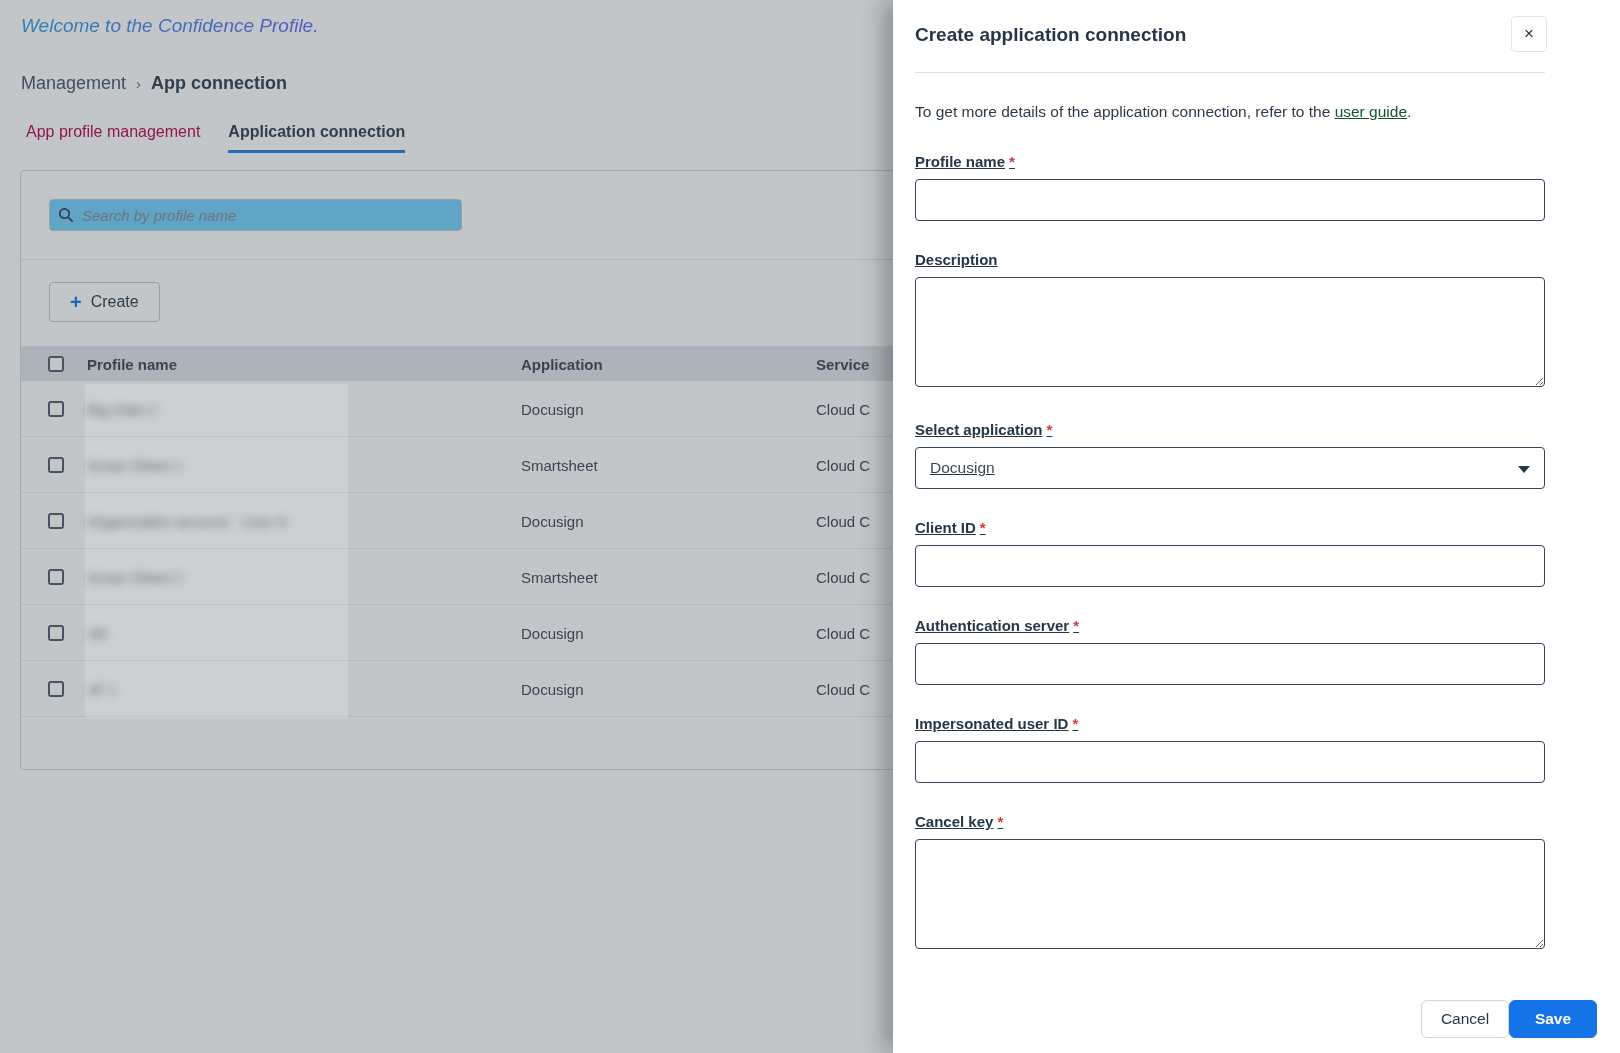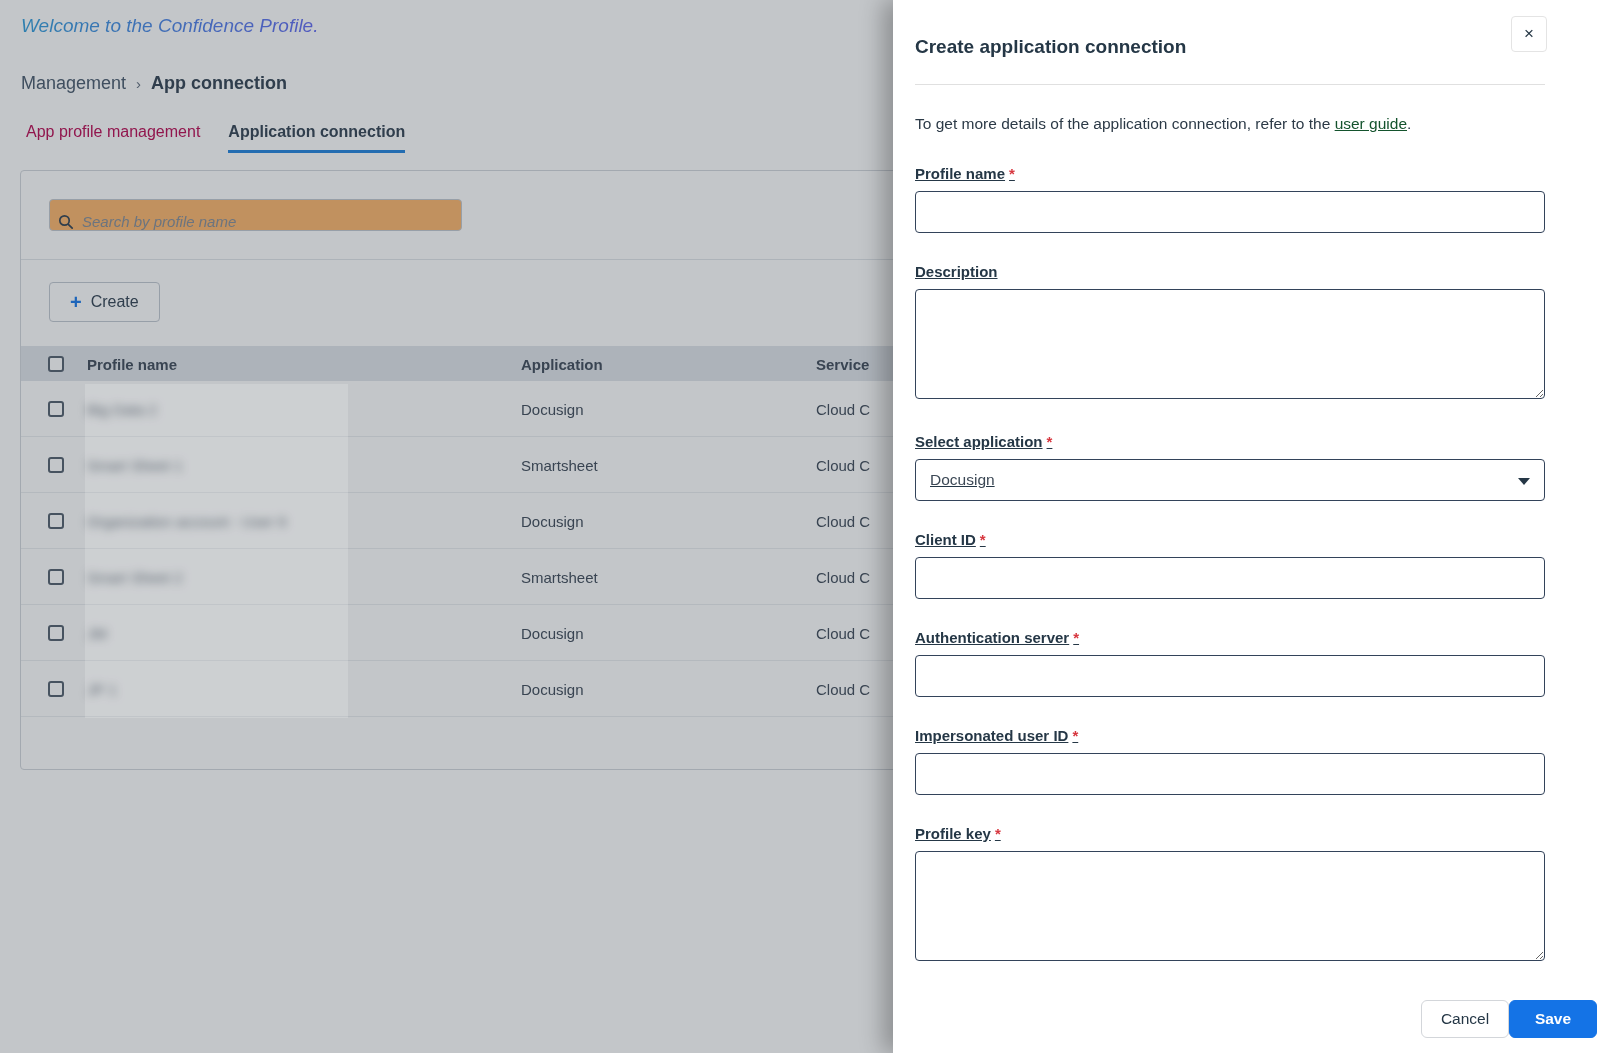--- a/index.html
+++ b/index.html
@@ -28,21 +28,21 @@
   .tab { padding-bottom:9px; color:#be185d; cursor:pointer; }
   .tab.active { font-weight:700; color:#3e4d5c; border-bottom:3px solid #2f8ae0; }
 
   .card {
     position:absolute; left:20px; top:170px; width:1580px; height:600px;
     background:#ffffff; border:1px solid #d5d9de; border-radius:4px;
   }
   .card-search { padding:28px; }
   .search-box {
     width:413px; height:32px; border:1px solid #c6ccd4; border-radius:4px;
-    display:flex; align-items:flex-end; padding:0 8px; background:#fdba74;
+    display:flex; align-items:center; padding:0 8px; background:#7dd3fc;
   }
   .search-box svg { flex:0 0 auto; margin-right:8px; }
   .search-box input {
     border:none; outline:none; width:100%; font-size:15px; font-style:italic;
     color:#5b6470; background:transparent;
     font-family:"Liberation Sans","DejaVu Sans",sans-serif;
   }
   .search-box input::placeholder { color:#8d949e; font-style:italic; }
 
   .card-divider { height:1px; background:#e3e6ea; }
@@ -80,21 +80,21 @@
     background:rgba(255,255,255,0.18); z-index:60;
   }
 
   
   .drawer {
     position:absolute; top:0; right:0; width:727px; height:1053px;
     background:#ffffff; z-index:100; box-shadow:-10px 0 22px rgba(0,0,0,0.28);
     color:#253746;
   }
   .drawer-header { position:relative; padding:24px 0 0 22px; }
-  .drawer-title { font-size:19px; font-weight:700; color:#253746;margin-top:12px; }
+  .drawer-title { font-size:19px; font-weight:700; color:#253746; }
   .close-btn {
     position:absolute; top:16px; left:618px; width:36px; height:36px;
     border:1px solid #e4e4e4; border-radius:4px; background:#fff; cursor:pointer;
     font-size:17px; color:#253746; line-height:34px; text-align:center;
     font-family:inherit;
   }
   .drawer-divider { width:630px; margin:26px 0 0 22px; height:1px; background:#e0e0e0; }
 
   .intro { width:630px; margin:30px 0 0 22px; font-size:15.5px; color:#2c3a47; }
   .intro a { color:#14532d; text-decoration:underline; cursor:pointer; }
@@ -257,21 +257,21 @@
       <div class="field-label"><span>Authentication server</span><span class="req">*</span></div>
       <input class="text-input" type="text" style="">
     </div>
 
     <div class="field">
       <div class="field-label"><span>Impersonated user ID</span><span class="req">*</span></div>
       <input class="text-input" type="text" style="">
     </div>
 
     <div class="field">
-      <div class="field-label"><span>Profile key</span><span class="req">*</span></div>
+      <div class="field-label"><span>Cancel key</span><span class="req">*</span></div>
       <textarea class="textarea" style=""></textarea>
     </div>
 
   </div>
 
   <div class="drawer-footer">
     <button class="btn btn-cancel">Cancel</button>
     <button class="btn btn-save">Save</button>
   </div>
 </aside>

